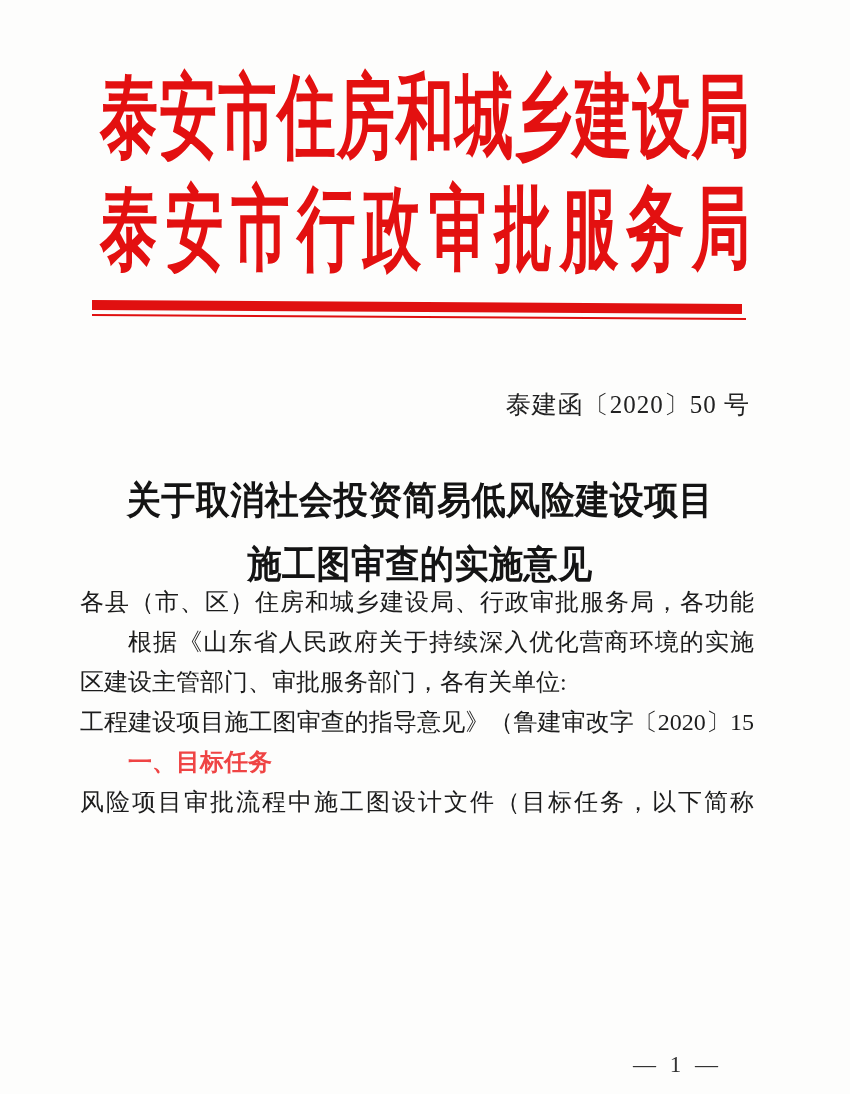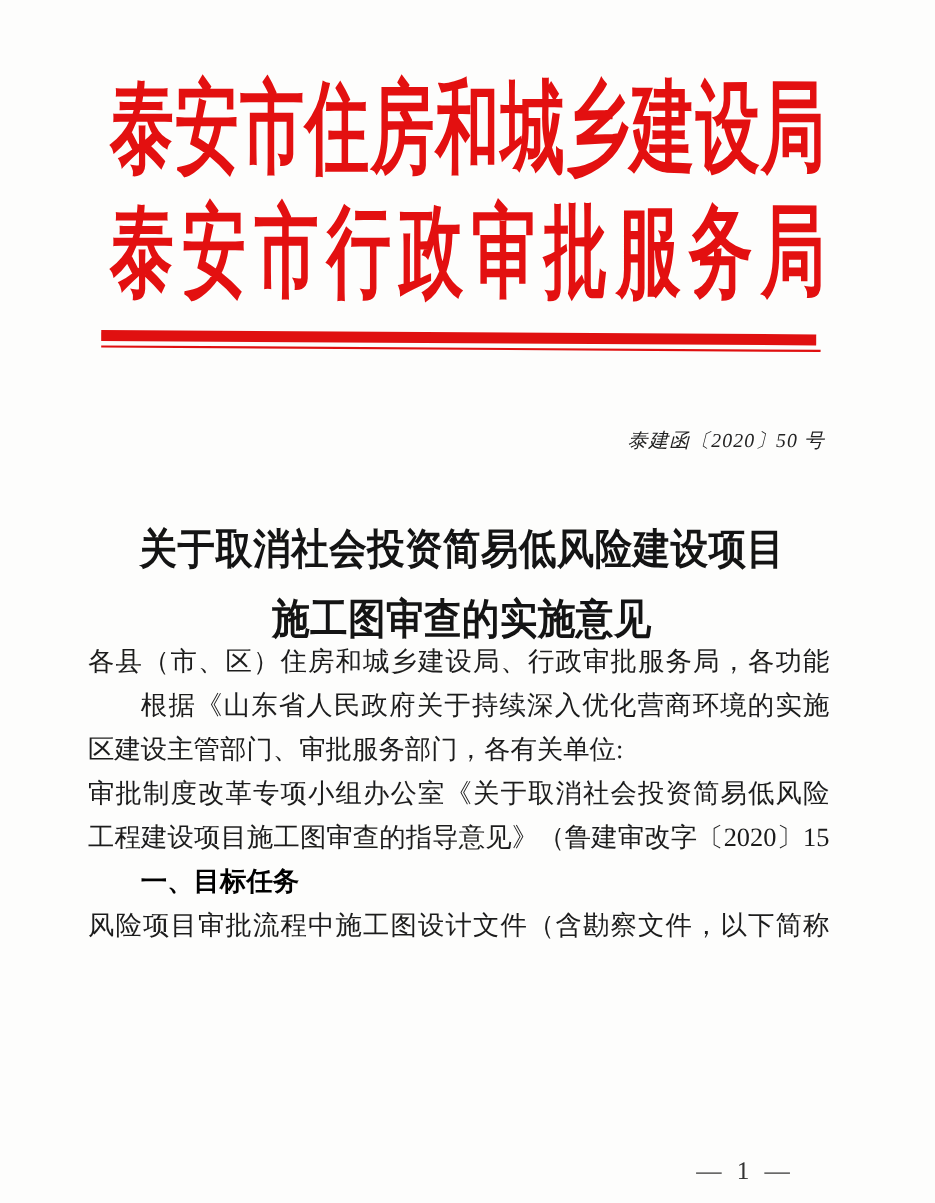--- a/index.html
+++ b/index.html
@@ -40,21 +40,21 @@
     transform:rotate(0.35deg);
   }
   .rule-thin{
     position:absolute;left:92px;top:316px;width:654px;height:2px;
     background:var(--rule-red);
     transform:rotate(0.35deg);
   }
   
   .doc-number{
     position:absolute;top:388px;right:100px;
-    font-size:18px;letter-spacing:1px;color:#222;font-style:italic;
+    font-size:25px;letter-spacing:1px;color:#222;
   }
   
   .doc-title{
     position:absolute;top:468px;left:0;right:10px;
     text-align:center;font-weight:bold;color:#141414;
     font-size:34px;line-height:57px;
     transform:scaleY(1.12);transform-origin:center top;
     letter-spacing:0.5px;
   }
   
@@ -62,21 +62,21 @@
     position:absolute;top:582px;left:80px;width:674px;
     font-size:24px;color:var(--ink);
   }
   .bline{
     height:40px;line-height:40px;
     text-align:justify;text-align-last:left;
     white-space:nowrap;
   }
   .bline.fill{text-align-last:justify;white-space:normal;}
   .bline.indent{text-indent:2em;}
-  .bline.bold{font-weight:bold;color:#000000;}
+  .bline.bold{font-weight:bold;color:#ef4444;}
   
   .page-number{
     position:absolute;top:1052px;right:128px;
     font-size:23px;letter-spacing:4px;color:#333;
     white-space:nowrap;
   }
 </style>
 </head>
 <body>
 
@@ -117,21 +117,20 @@
 
   <div class="doc-title">
     <div>关于取消社会投资简易低风险建设项目</div>
     <div>施工图审查的实施意见</div>
   </div>
 
   <div class="body-text" id="body-text">
       <div class="bline fill">各县（市、区）住房和城乡建设局、行政审批服务局，各功能</div>
       <div class="bline fill indent">根据《山东省人民政府关于持续深入优化营商环境的实施</div>
       <div class="bline">区建设主管部门、审批服务部门，各有关单位:</div>
-      <div class="bline fill">审批制度改革专项小组办公室《关于取消社会投资简易低风险</div>
       <div class="bline fill">工程建设项目施工图审查的指导意见》（鲁建审改字〔2020〕15</div>
       <div class="bline indent bold">一、目标任务</div>
-      <div class="bline fill">风险项目审批流程中施工图设计文件（含勘察文件，以下简称</div>
+      <div class="bline fill">风险项目审批流程中施工图设计文件（目标任务，以下简称</div>
     </div>
 
   <div class="page-number">— 1 —</div>
 
 </div>
 
 </body></html>

